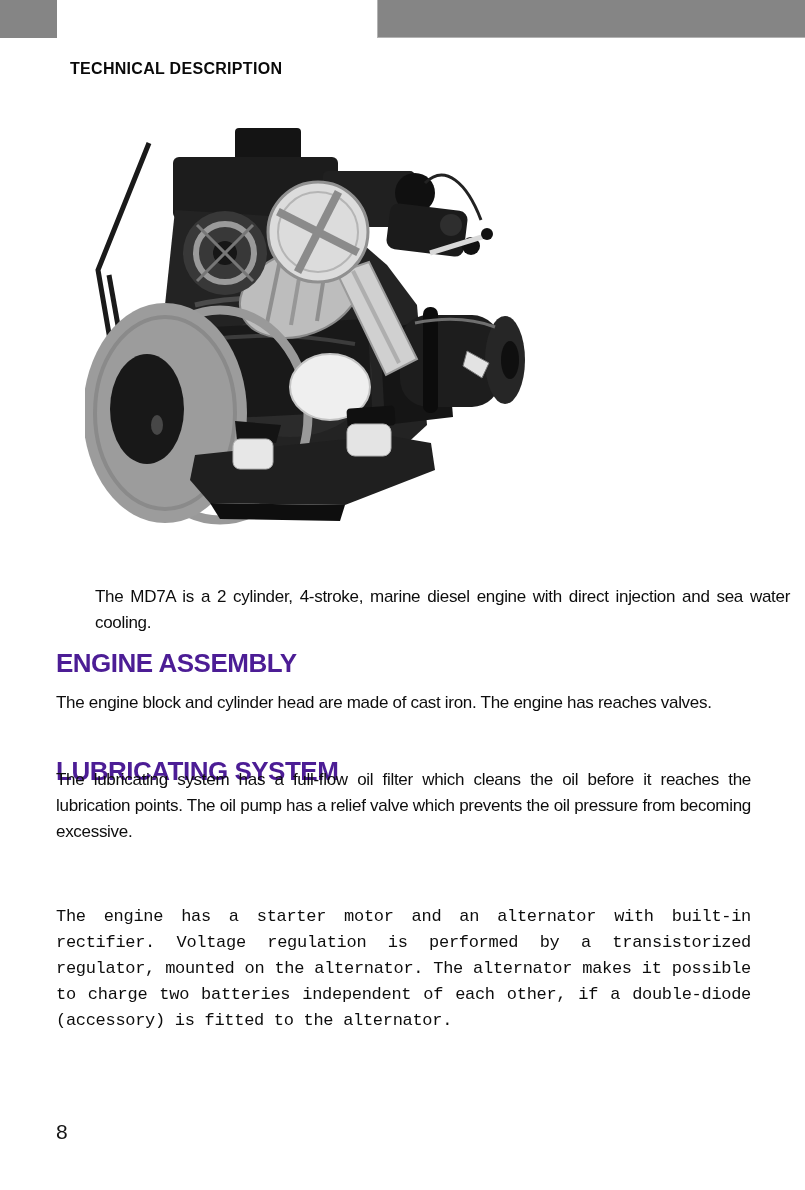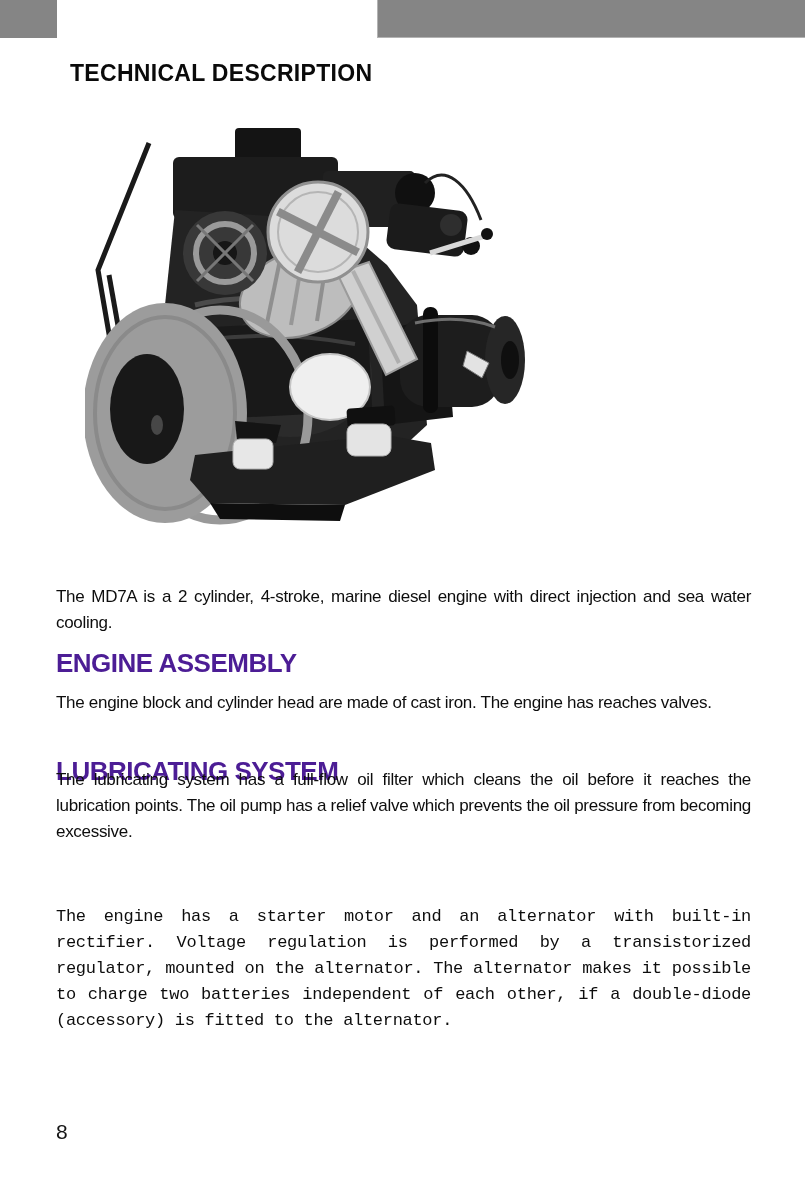--- a/index.html
+++ b/index.html
@@ -28,21 +28,21 @@
   }
   .band-right {
     left: 378px; top: 55;
     width: 427px; height: 37px;
     outline: 1px solid #b3b3b3;
   }
   .title {
     position: absolute;
     left: 70px; top: 60px;
     margin: 0;
-    font-size: 23px;
+    font-size: 16px;
     font-weight: bold;
     letter-spacing: 0.3px;
     color: #0a0a0a;
     white-space: nowrap;
   }
 
   
   .engine-figure {
     position: absolute;
     left: 85px; top: 125px;
@@ -67,21 +67,21 @@
     position: absolute;
     left: 56px;
     margin: 0;
     font-size: 26px;
     font-weight: bold;
     letter-spacing: -0.5px;
     white-space: nowrap;
     color: #4c1d95;
   }
 
-  .intro   { top: 584px; }
+  .intro   { top: 584px; margin-left: 39px; }
   .h-engine{ top: 648px; }
   .p-engine{ top: 690px; }
   .h-lube  { top: 756px; }
   .p-lube  { top: 767px; }
   .h-elec  { top: 888px; }
   .p-elec1 { top: 904px; font-family: Liberation Mono, monospace; }
   .p-elec2 { top: 1036px; }
 
   .page-number {
     position: absolute;

